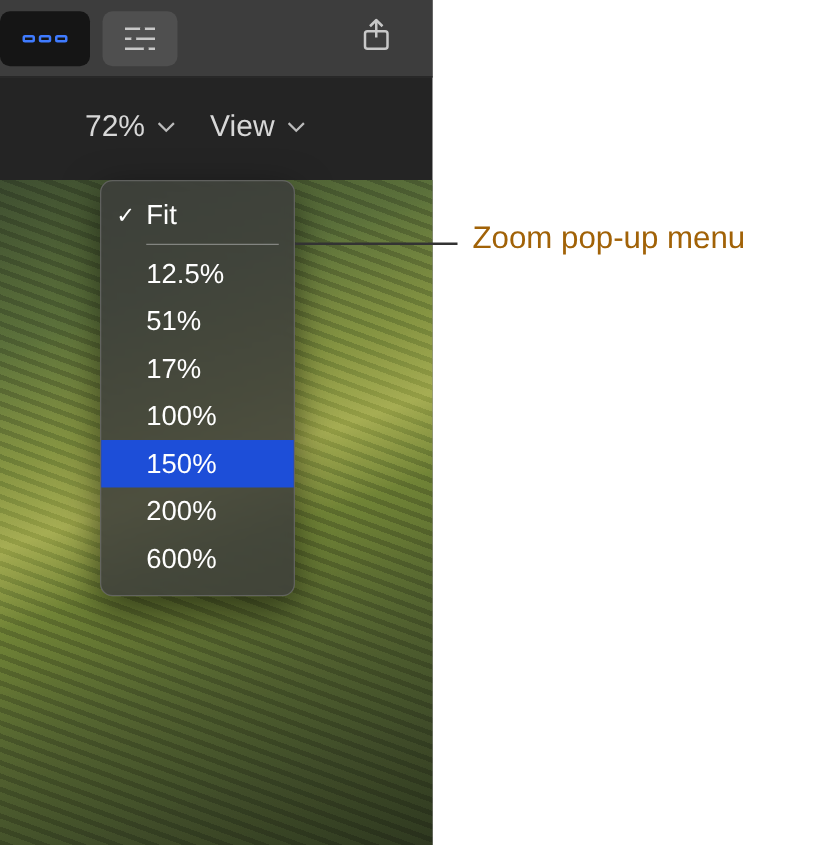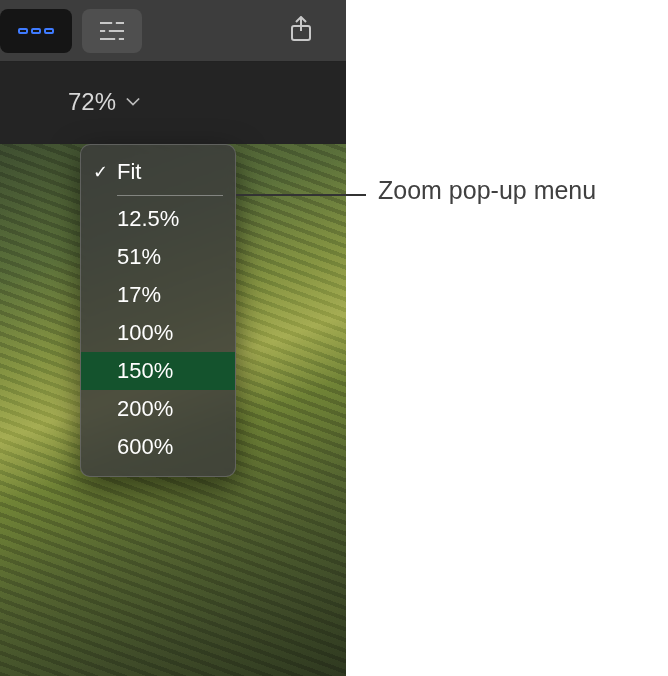--- a/index.html
+++ b/index.html
@@ -108,21 +108,21 @@
       box-shadow: 0 10px 30px rgba(0,0,0,0.55);
       padding: 8px 0 10px 0;
       color: #fff;
     }
     .popup .item {
       font-size: 22px;
       padding: 6px 16px 6px 36px;
       position: relative;
       cursor: pointer;
     }
-    .popup .item.highlight { background: #14532d; }
+    .popup .item.highlight { background: #1d4ed8; }
     .popup .check {
       position: absolute;
       left: 12px;
       top: 50%;
       transform: translateY(-50%);
       font-size: 18px;
     }
     .popup .sep {
       height: 1px;
       background: rgba(200,200,200,0.5);
@@ -135,21 +135,21 @@
       left: 236px;
       width: 130px;
       height: 2px;
       background: #333;
     }
     .callout-text {
       position: absolute;
       top: 176px;
       left: 378px;
       font-size: 25px;
-      color: #404040;
+      color: #a16207;
       white-space: nowrap;
     }
   </style>
 </head>
 <body>
 
 <div class="app-panel">
 
   <div class="toolbar">
     <div class="tb-btn clips">
@@ -188,20 +188,28 @@
 
   <div class="secondbar">
     <div class="drop">
       <span>72%</span>
       <span class="chevron">
         <svg width="16" height="10" viewBox="0 0 16 10">
             <path d="M1 1l7 7 7-7" fill="none" stroke="#bbb" stroke-width="2"></path>
           </svg>
       </span>
     </div>
+    <div class="drop">
+      <span>View</span>
+      <span class="chevron">
+        <svg width="16" height="10" viewBox="0 0 16 10">
+            <path d="M1 1l7 7 7-7" fill="none" stroke="#bbb" stroke-width="2"></path>
+          </svg>
+      </span>
+    </div>
   </div>
 
   <div class="image-area"></div>
 
   <div class="popup">
     <div class="item">
       <span class="check">✓</span>
       <span>Fit</span>
     </div>
     <div class="sep"></div>

